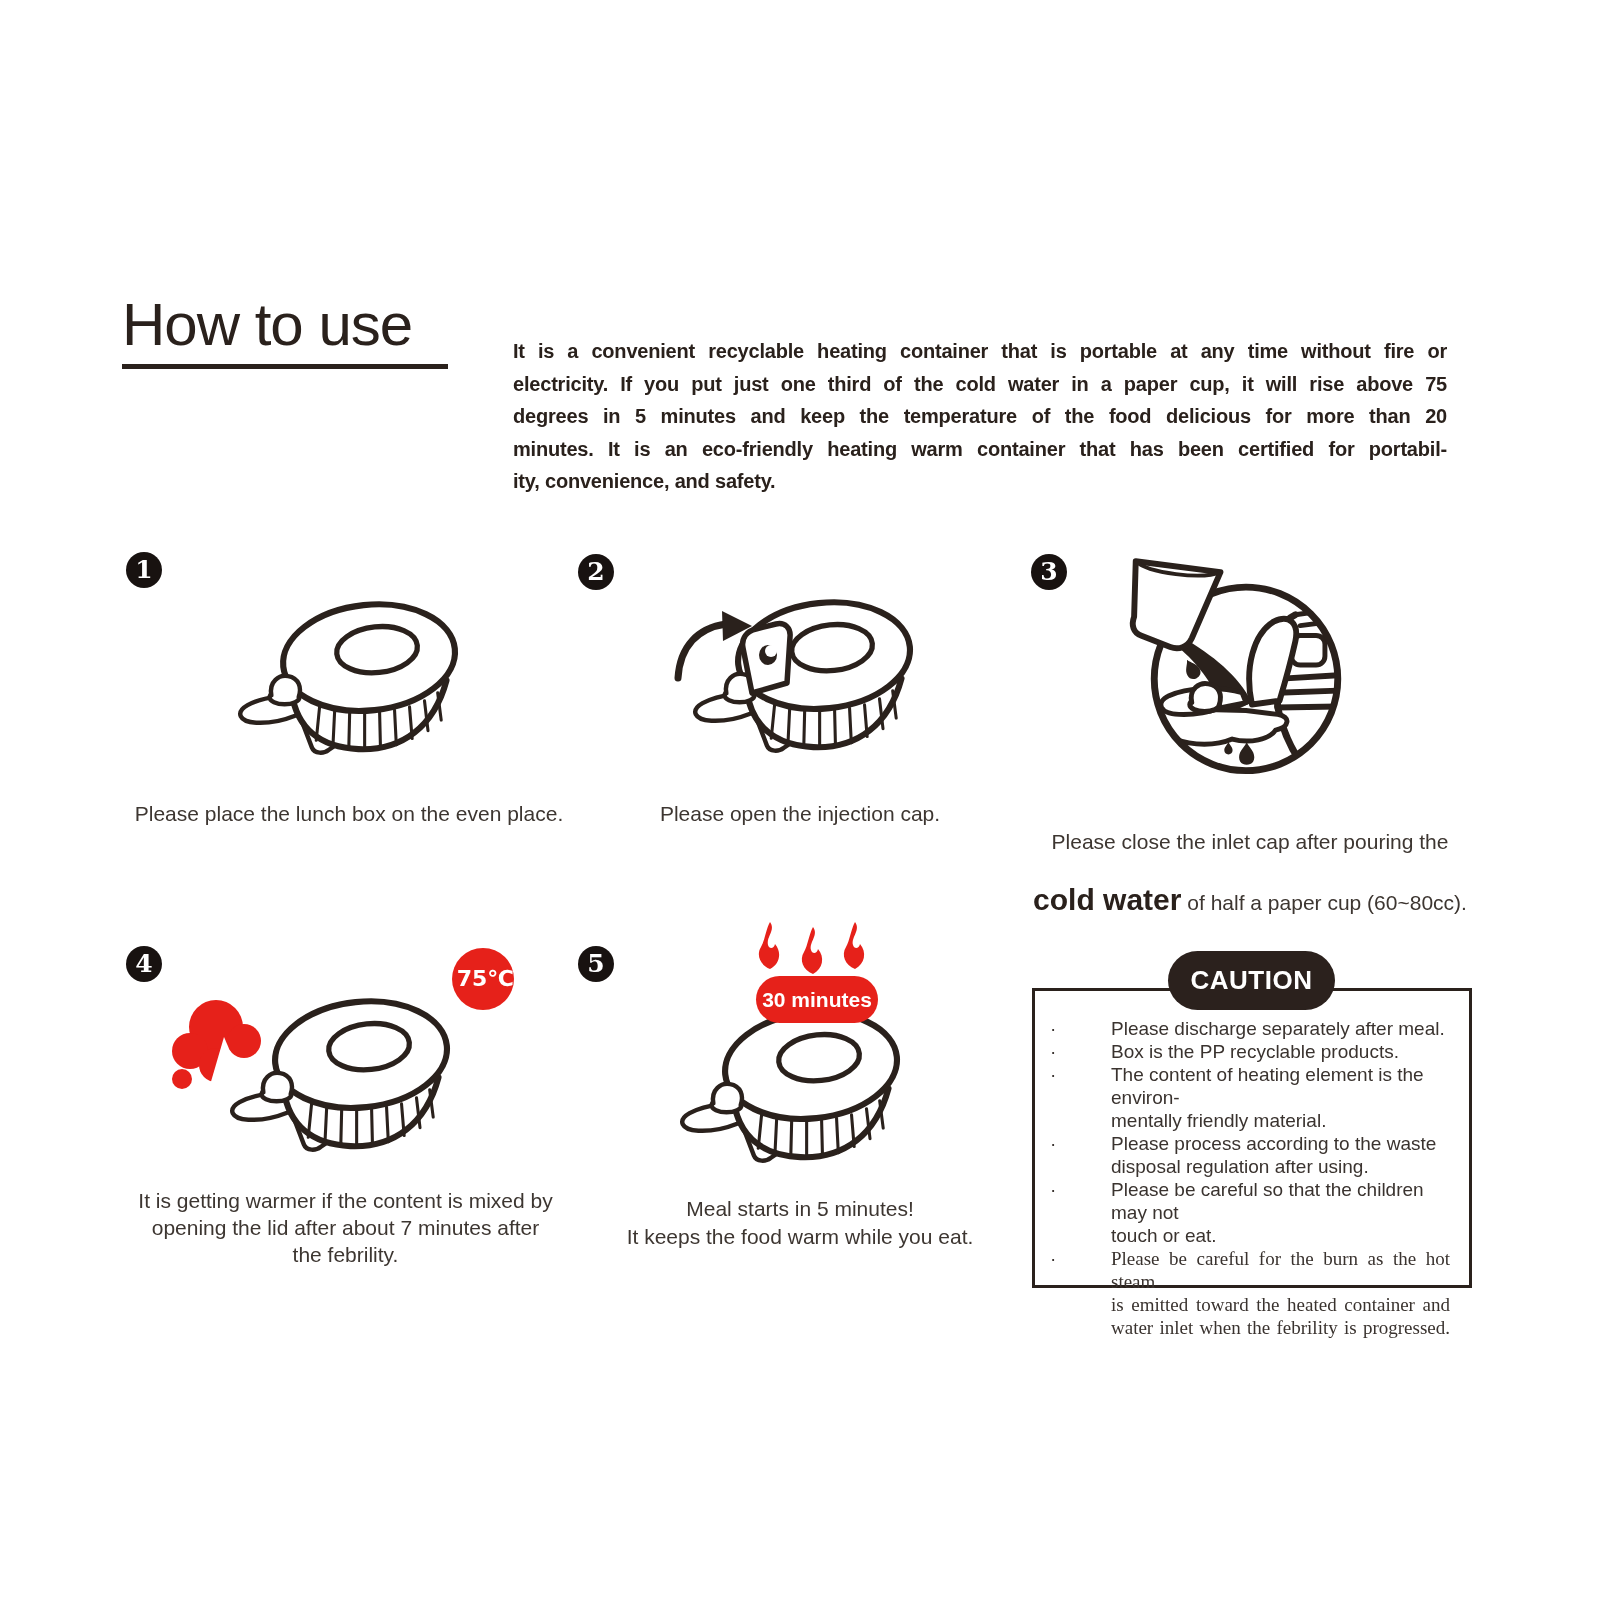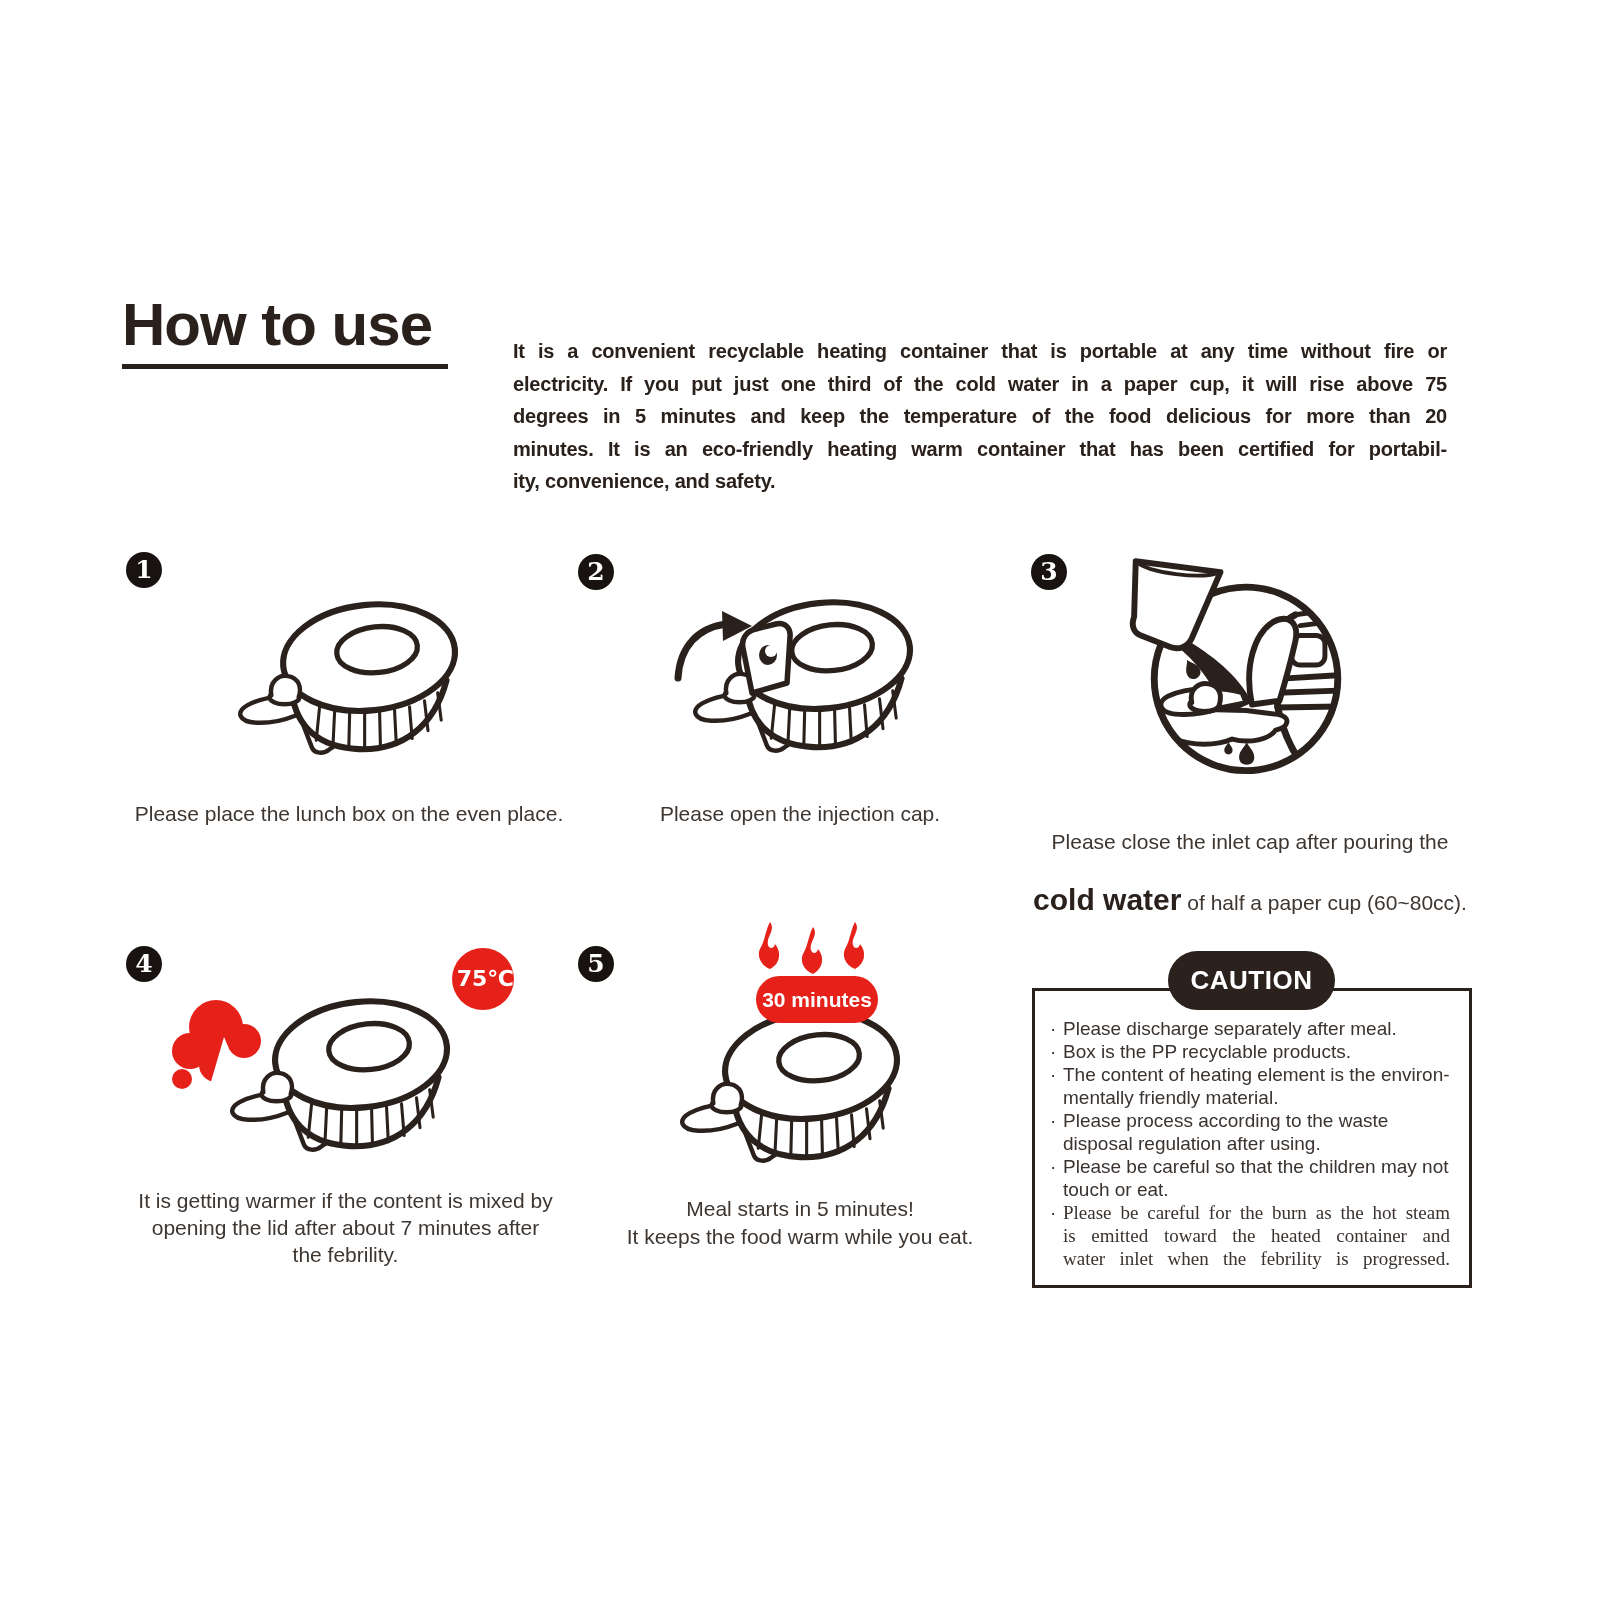--- a/index.html
+++ b/index.html
@@ -8,21 +8,21 @@
     background:#ffffff;
     font-family:"Liberation Sans", sans-serif;
     position:relative;
     color:#2a211c;
   }
   .abs{position:absolute;}
 
   
   .title{
     left:122px;top:294px;
-    font-size:60px;font-weight:700;letter-spacing:-1px;
+    font-size:60px;font-weight:400;letter-spacing:-1px;
     color:#2a211c;line-height:62px;
   }
   .title-underline{
     left:122px;top:364px;width:326px;height:5px;background:#2a211c;
   }
   .intro{
     left:513px;top:303px;width:934px;
     font-size:20px;font-weight:700;letter-spacing:-0.2px;
     color:#2a211c;line-height:32.5px;margin-top:32px;
   }
@@ -78,21 +78,21 @@
     background:#2b211d;color:#ffffff;
     font-size:26px;font-weight:700;letter-spacing:0.5px;
     text-align:center;line-height:59px;
   }
   .caution-list{
     left:1050px;top:1017px;width:400px;
     font-size:19px;line-height:23px;color:#3a332f;
   }
   .caution-item{position:relative;padding-left:13px;}
   .caution-item .dot{position:absolute;left:0;top:0;}
-  .caution-item .ctext{display:block;white-space:pre-line;}
+  .caution-item .ctext{display:block;white-space:pre-line;margin-left:48px;}
   .caution-item.justify .ctext{text-align:justify;text-align-last:justify;font-family:Liberation Serif, serif;}
 
   svg{display:block;overflow:visible;}
   .s1{left:182px;top:582px;}
   .s2{left:630px;top:578px;}
   .s3{left:1098px;top:560px;}
   .s4{left:158px;top:983px;}
   .s5{left:640px;top:912px;}
 </style>
 </head>

